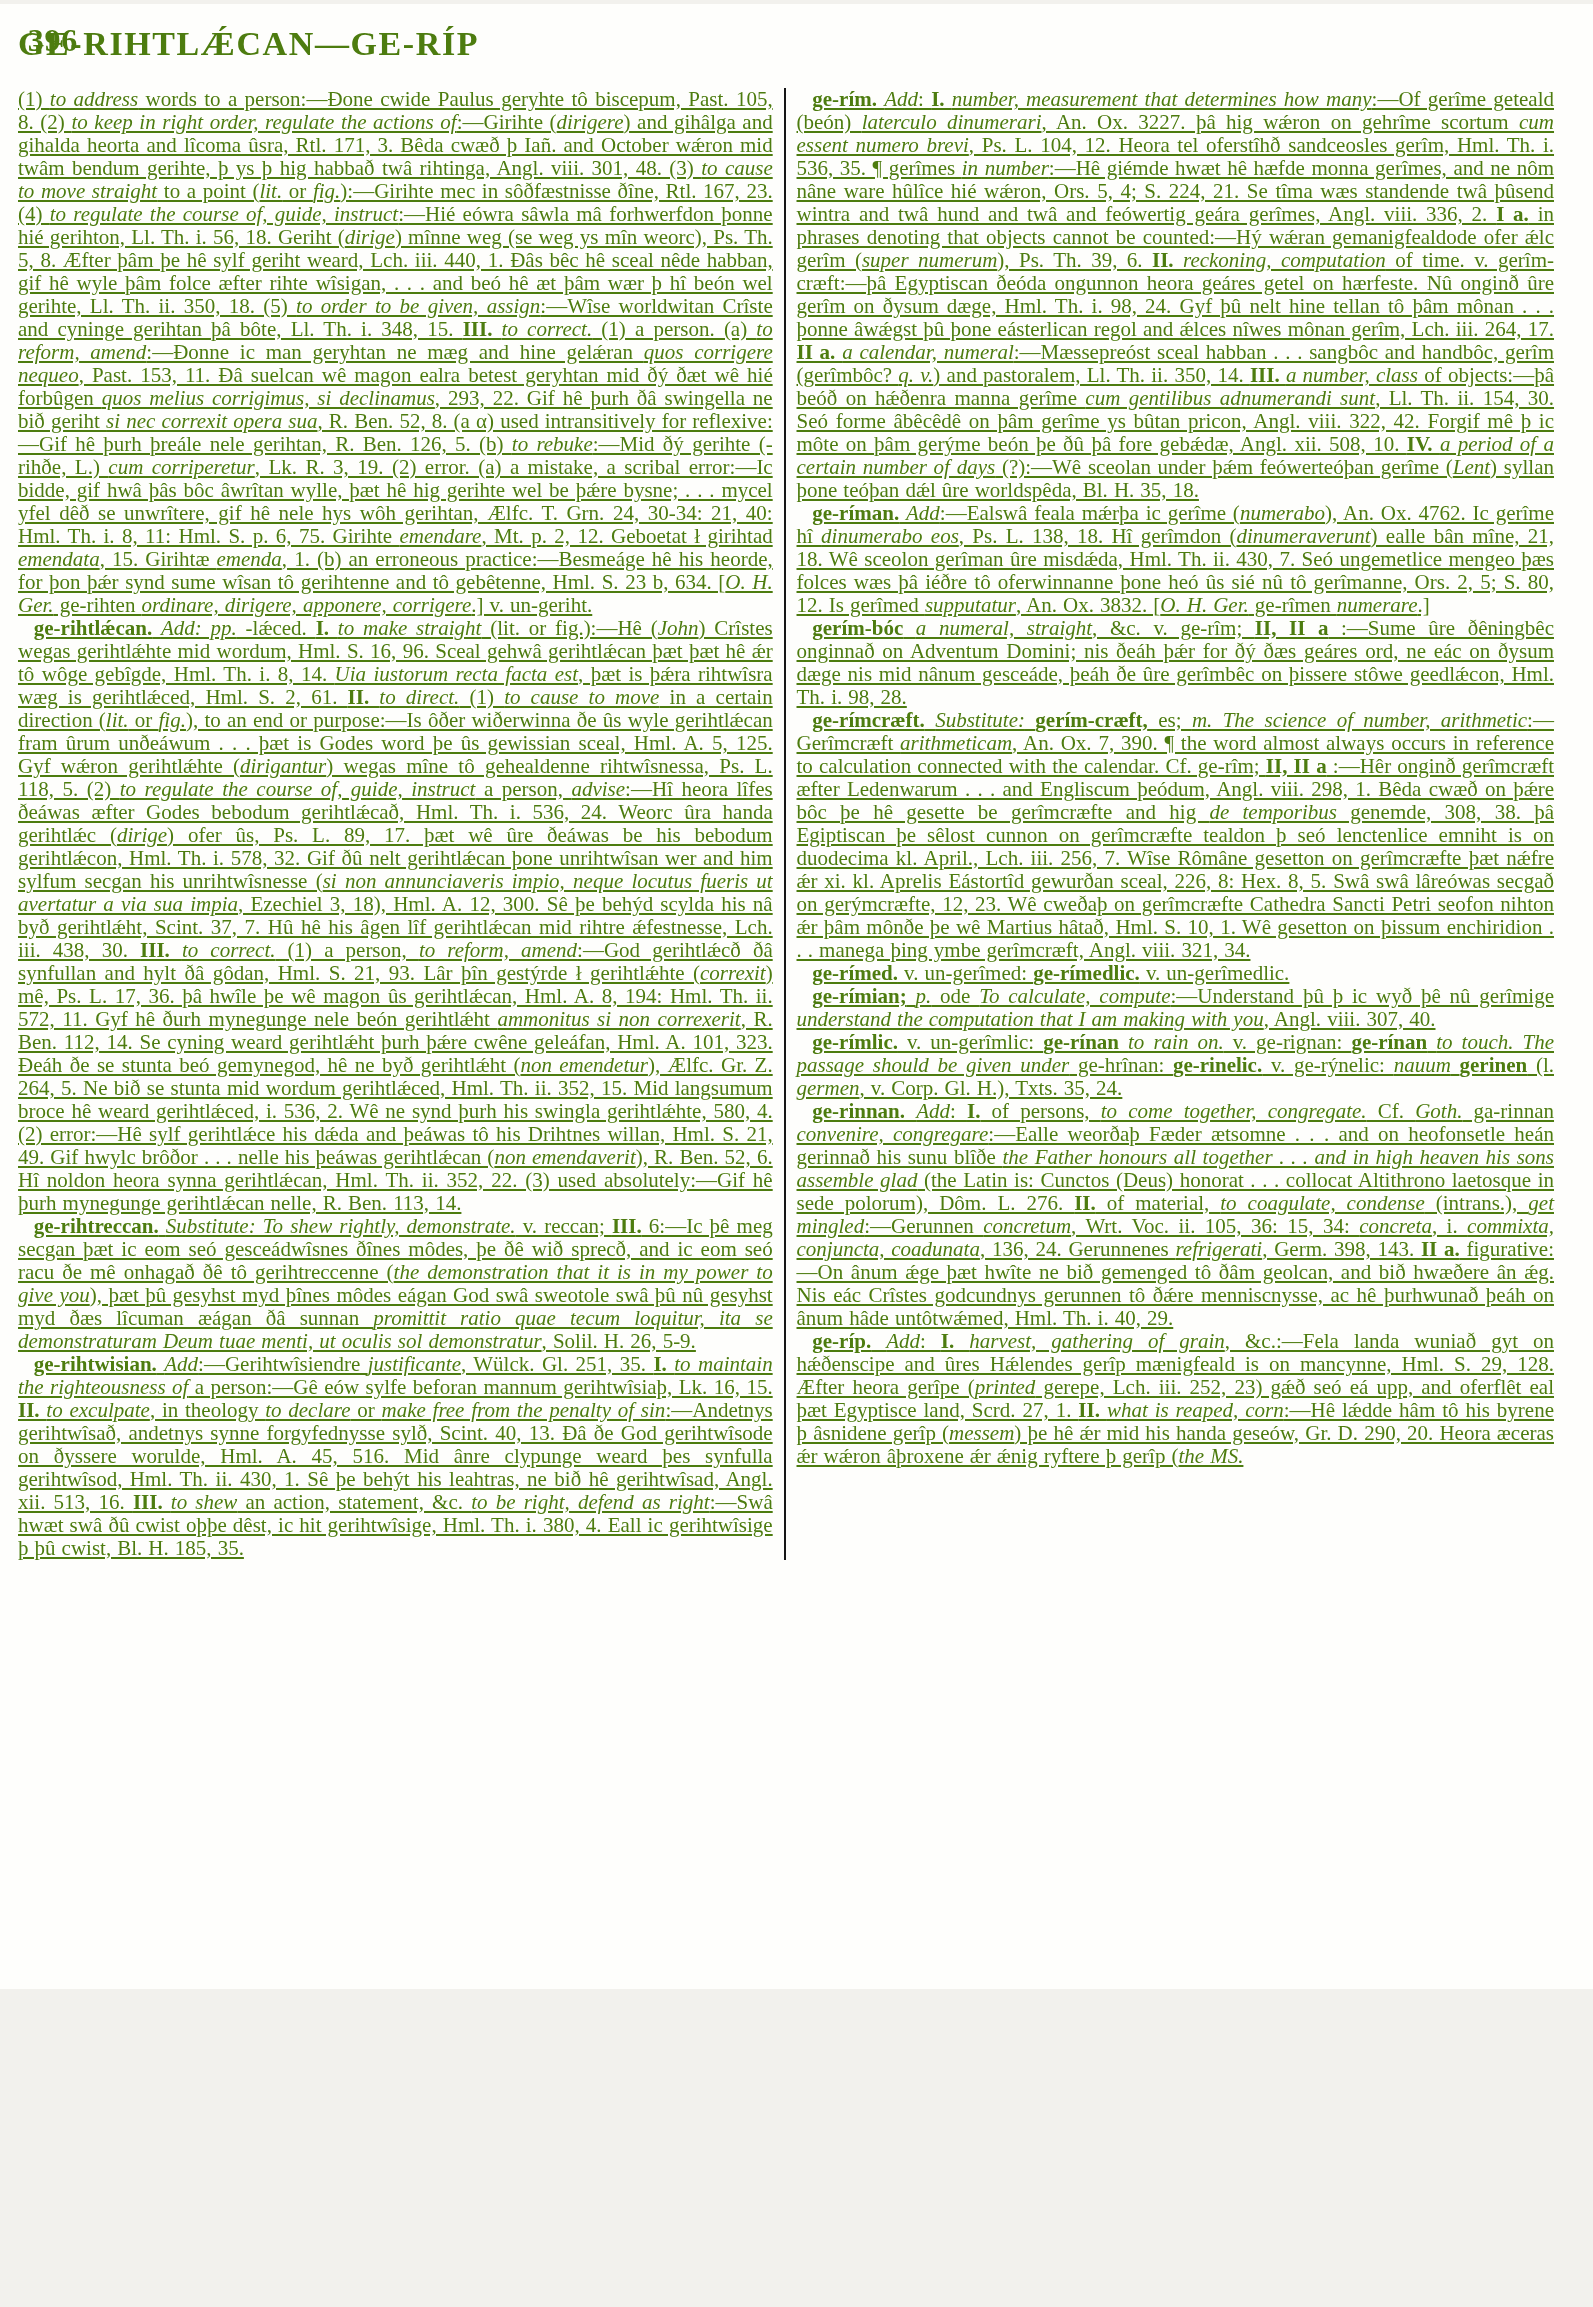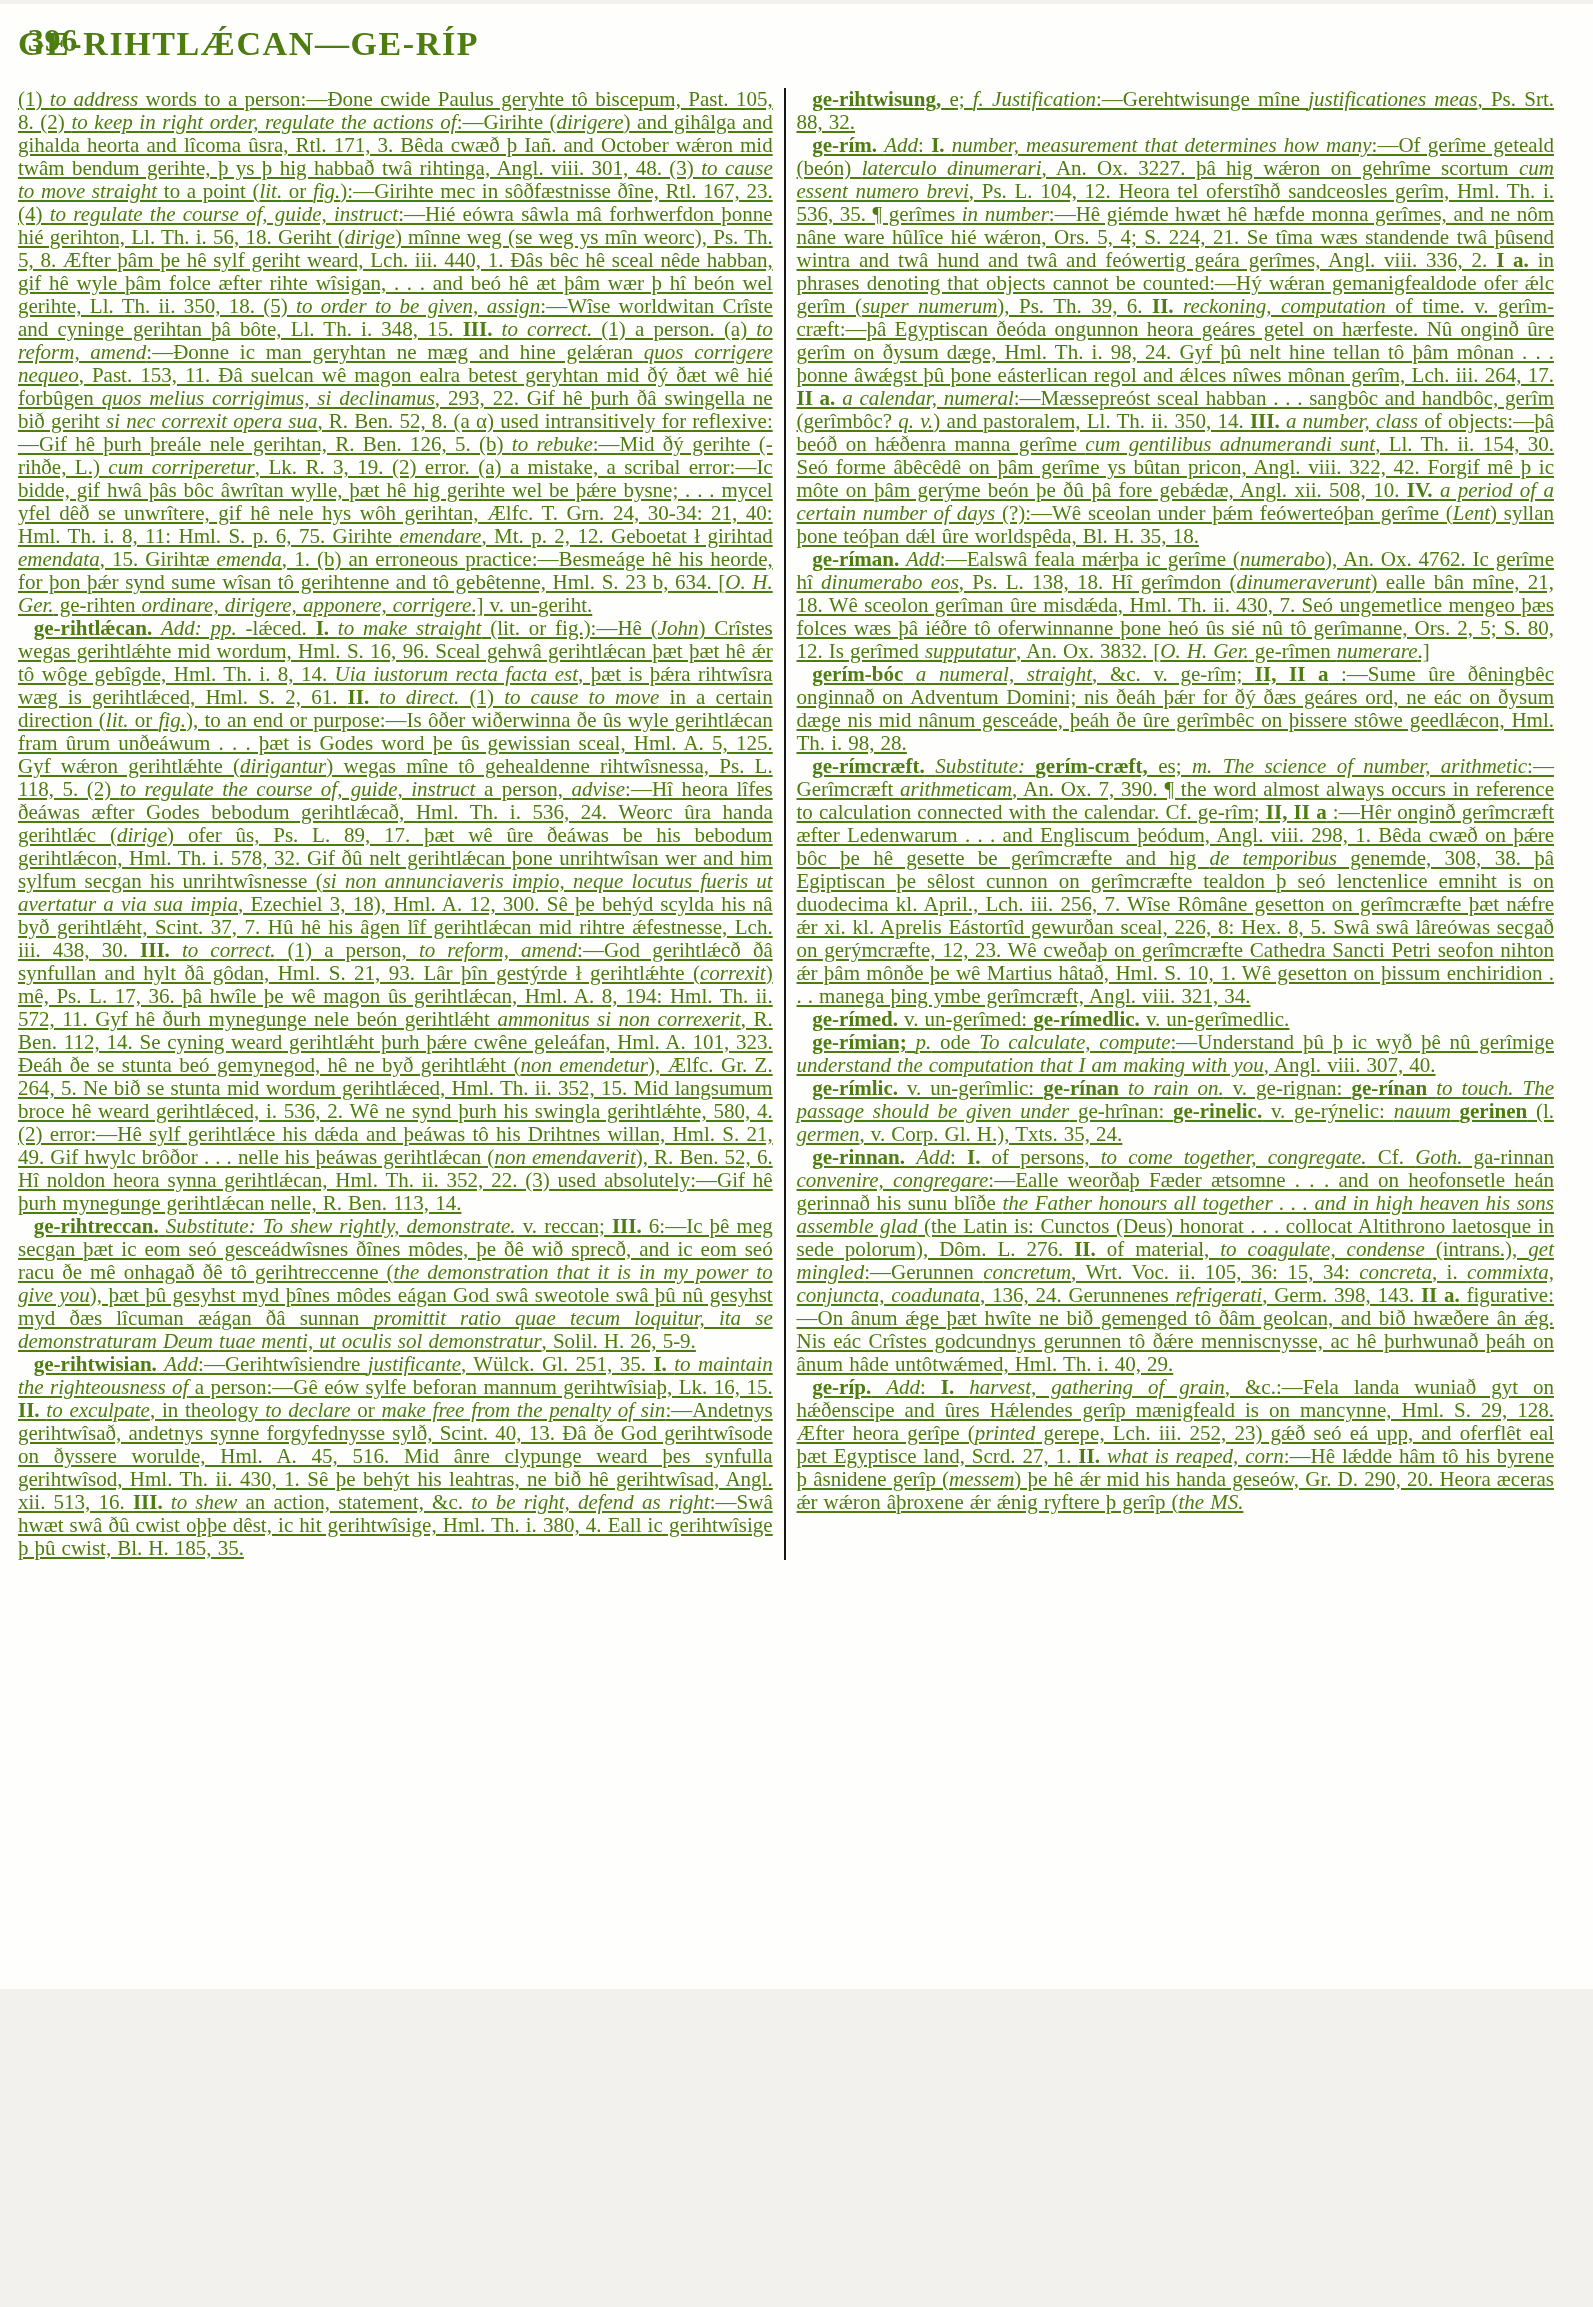--- a/index.html
+++ b/index.html
@@ -42,21 +42,20 @@
     <h1 class="running-head">GE-RIHTLǼCAN—GE-RÍP</h1>
   </div>
   <div class="columns">
     <div class="col left">
         <p class="entry no-indent"><span>(1) </span><span class="i">to address</span><span> words to a person:—Ðone cwide Paulus geryhte tô biscepum, Past. 105, 8. (2) </span><span class="i">to keep in right order, regulate the actions of</span><span>:—Girihte (</span><span class="i">dirigere</span><span>) and gihâlga and gihalda heorta and lîcoma ûsra, Rtl. 171, 3. Bêda cwæð þ Iañ. and October wǽron mid twâm bendum gerihte, þ ys þ hig habbað twâ rihtinga, Angl. viii. 301, 48. (3) </span><span class="i">to cause to move straight</span><span> to a point (</span><span class="i">lit.</span><span> or </span><span class="i">fig.</span><span>):—Girihte mec in sôðfæstnisse ðîne, Rtl. 167, 23. (4) </span><span class="i">to regulate the course of, guide, instruct</span><span>:—Hié eówra sâwla mâ forhwerfdon þonne hié gerihton, Ll. Th. i. 56, 18. Geriht (</span><span class="i">dirige</span><span>) mînne weg (se weg ys mîn weorc), Ps. Th. 5, 8. Æfter þâm þe hê sylf geriht weard, Lch. iii. 440, 1. Ðâs bêc hê sceal nêde habban, gif hê wyle þâm folce æfter rihte wîsigan, . . . and beó hê æt þâm wær þ hî beón wel gerihte, Ll. Th. ii. 350, 18. (5) </span><span class="i">to order to be given, assign</span><span>:—Wîse worldwitan Crîste and cyninge gerihtan þâ bôte, Ll. Th. i. 348, 15. </span><span class="b">III. </span><span class="i">to correct.</span><span> (1) a person. (a) </span><span class="i">to reform, amend</span><span>:—Ðonne ic man geryhtan ne mæg and hine gelǽran </span><span class="i">quos corrigere nequeo</span><span>, Past. 153, 11. Ðâ suelcan wê magon ealra betest geryhtan mid ðý ðæt wê hié forbûgen </span><span class="i">quos melius corrigimus, si declinamus</span><span>, 293, 22. Gif hê þurh ðâ swingella ne bið geriht </span><span class="i">si nec correxit opera sua</span><span>, R. Ben. 52, 8. (a α) used intransitively for reflexive:—Gif hê þurh þreále nele gerihtan, R. Ben. 126, 5. (b) </span><span class="i">to rebuke</span><span>:—Mid ðý gerihte (-rihðe, L.) </span><span class="i">cum corriperetur</span><span>, Lk. R. 3, 19. (2) error. (a) a mistake, a scribal error:—Ic bidde, gif hwâ þâs bôc âwrîtan wylle, þæt hê hig gerihte wel be þǽre bysne; . . . mycel yfel dêð se unwrîtere, gif hê nele hys wôh gerihtan, Ælfc. T. Grn. 24, 30-34: 21, 40: Hml. Th. i. 8, 11: Hml. S. p. 6, 75. Girihte </span><span class="i">emendare</span><span>, Mt. p. 2, 12. Geboetat ł girihtad </span><span class="i">emendata</span><span>, 15. Girihtæ </span><span class="i">emenda</span><span>, 1. (b) an erroneous practice:—Besmeáge hê his heorde, for þon þǽr synd sume wîsan tô gerihtenne and tô gebêtenne, Hml. S. 23 b, 634. [</span><span class="i">O. H. Ger.</span><span> ge-rihten </span><span class="i">ordinare, dirigere, apponere, corrigere</span><span>.] v. un-geriht.</span></p>
         <p class="entry"><span class="b">ge-rihtlǽcan.</span><span> </span><span class="i">Add: pp.</span><span> -lǽced. </span><span class="b">I. </span><span class="i">to make straight</span><span> (lit. or fig.):—Hê (</span><span class="i">John</span><span>) Crîstes wegas gerihtlǽhte mid wordum, Hml. S. 16, 96. Sceal gehwâ gerihtlǽcan þæt þæt hê ǽr tô wôge gebîgde, Hml. Th. i. 8, 14. </span><span class="i">Uia iustorum recta facta est</span><span>, þæt is þǽra rihtwîsra wæg is gerihtlǽced, Hml. S. 2, 61. </span><span class="b">II. </span><span class="i">to direct.</span><span> (1) </span><span class="i">to cause to move</span><span> in a certain direction (</span><span class="i">lit.</span><span> or </span><span class="i">fig.</span><span>), to an end or purpose:—Is ôðer wiðerwinna ðe ûs wyle gerihtlǽcan fram ûrum unðeáwum . . . þæt is Godes word þe ûs gewissian sceal, Hml. A. 5, 125. Gyf wǽron gerihtlǽhte (</span><span class="i">dirigantur</span><span>) wegas mîne tô gehealdenne rihtwîsnessa, Ps. L. 118, 5. (2) </span><span class="i">to regulate the course of, guide, instruct</span><span> a person, </span><span class="i">advise</span><span>:—Hî heora lîfes ðeáwas æfter Godes bebodum gerihtlǽcað, Hml. Th. i. 536, 24. Weorc ûra handa gerihtlǽc (</span><span class="i">dirige</span><span>) ofer ûs, Ps. L. 89, 17. þæt wê ûre ðeáwas be his bebodum gerihtlǽcon, Hml. Th. i. 578, 32. Gif ðû nelt gerihtlǽcan þone unrihtwîsan wer and him sylfum secgan his unrihtwîsnesse (</span><span class="i">si non annunciaveris impio, neque locutus fueris ut avertatur a via sua impia</span><span>, Ezechiel 3, 18), Hml. A. 12, 300. Sê þe behýd scylda his nâ byð gerihtlǽht, Scint. 37, 7. Hû hê his âgen lîf gerihtlǽcan mid rihtre ǽfestnesse, Lch. iii. 438, 30. </span><span class="b">III. </span><span class="i">to correct.</span><span> (1) a person, </span><span class="i">to reform, amend</span><span>:—God gerihtlǽcð ðâ synfullan and hylt ðâ gôdan, Hml. S. 21, 93. Lâr þîn gestýrde ł gerihtlǽhte (</span><span class="i">correxit</span><span>) mê, Ps. L. 17, 36. þâ hwîle þe wê magon ûs gerihtlǽcan, Hml. A. 8, 194: Hml. Th. ii. 572, 11. Gyf hê ðurh mynegunge nele beón gerihtlǽht </span><span class="i">ammonitus si non correxerit</span><span>, R. Ben. 112, 14. Se cyning weard gerihtlǽht þurh þǽre cwêne geleáfan, Hml. A. 101, 323. Ðeáh ðe se stunta beó gemynegod, hê ne byð gerihtlǽht (</span><span class="i">non emendetur</span><span>), Ælfc. Gr. Z. 264, 5. Ne bið se stunta mid wordum gerihtlǽced, Hml. Th. ii. 352, 15. Mid langsumum broce hê weard gerihtlǽced, i. 536, 2. Wê ne synd þurh his swingla gerihtlǽhte, 580, 4. (2) error:—Hê sylf gerihtlǽce his dǽda and þeáwas tô his Drihtnes willan, Hml. S. 21, 49. Gif hwylc brôðor . . . nelle his þeáwas gerihtlǽcan (</span><span class="i">non emendaverit</span><span>), R. Ben. 52, 6. Hî noldon heora synna gerihtlǽcan, Hml. Th. ii. 352, 22. (3) used absolutely:—Gif hê þurh mynegunge gerihtlǽcan nelle, R. Ben. 113, 14.</span></p>
         <p class="entry"><span class="b">ge-rihtreccan.</span><span> </span><span class="i">Substitute: To shew rightly, demonstrate.</span><span> v. reccan; </span><span class="b">III.</span><span> 6:—Ic þê meg secgan þæt ic eom seó gesceádwîsnes ðînes môdes, þe ðê wið sprecð, and ic eom seó racu ðe mê onhagað ðê tô gerihtreccenne (</span><span class="i">the demonstration that it is in my power to give you</span><span>), þæt þû gesyhst myd þînes môdes eágan God swâ sweotole swâ þû nû gesyhst myd ðæs lîcuman æágan ðâ sunnan </span><span class="i">promittit ratio quae tecum loquitur, ita se demonstraturam Deum tuae menti, ut oculis sol demonstratur</span><span>, Solil. H. 26, 5-9.</span></p>
         <p class="entry"><span class="b">ge-rihtwisian.</span><span> </span><span class="i">Add</span><span>:—Gerihtwîsiendre </span><span class="i">justificante</span><span>, Wülck. Gl. 251, 35. </span><span class="b">I. </span><span class="i">to maintain the righteousness of</span><span> a person:—Gê eów sylfe beforan mannum gerihtwîsiaþ, Lk. 16, 15. </span><span class="b">II. </span><span class="i">to exculpate</span><span>, in theology </span><span class="i">to declare</span><span> or </span><span class="i">make free from the penalty of sin</span><span>:—Andetnys gerihtwîsað, andetnys synne forgyfednysse sylð, Scint. 40, 13. Ðâ ðe God gerihtwîsode on ðyssere worulde, Hml. A. 45, 516. Mid ânre clypunge weard þes synfulla gerihtwîsod, Hml. Th. ii. 430, 1. Sê þe behýt his leahtras, ne bið hê gerihtwîsad, Angl. xii. 513, 16. </span><span class="b">III. </span><span class="i">to shew</span><span> an action, statement, &amp;c. </span><span class="i">to be right, defend as right</span><span>:—Swâ hwæt swâ ðû cwist oþþe dêst, ic hit gerihtwîsige, Hml. Th. i. 380, 4. Eall ic gerihtwîsige þ þû cwist, Bl. H. 185, 35.</span></p>
       </div>
     <div class="col right">
-        <p class="entry"><span class="b">ge-rihtwisung,</span><span> e; </span><span class="i">f. Justification</span><span>:—Gerehtwisunge mîne </span><span class="i">justificationes meas</span><span>, Ps. Srt. 88, 32.</span></p>
         <p class="entry"><span class="b">ge-rím.</span><span> </span><span class="i">Add</span><span>: </span><span class="b">I. </span><span class="i">number, measurement that determines how many</span><span>:—Of gerîme geteald (beón) </span><span class="i">laterculo dinumerari</span><span>, An. Ox. 3227. þâ hig wǽron on gehrîme scortum </span><span class="i">cum essent numero brevi</span><span>, Ps. L. 104, 12. Heora tel oferstîhð sandceosles gerîm, Hml. Th. i. 536, 35. ¶ gerîmes </span><span class="i">in number</span><span>:—Hê giémde hwæt hê hæfde monna gerîmes, and ne nôm nâne ware hûlîce hié wǽron, Ors. 5, 4; S. 224, 21. Se tîma wæs standende twâ þûsend wintra and twâ hund and twâ and feówertig geára gerîmes, Angl. viii. 336, 2. </span><span class="b">I a.</span><span> in phrases denoting that objects cannot be counted:—Hý wǽran gemanigfealdode ofer ǽlc gerîm (</span><span class="i">super numerum</span><span>), Ps. Th. 39, 6. </span><span class="b">II. </span><span class="i">reckoning, computation</span><span> of time. v. gerîm-cræft:—þâ Egyptiscan ðeóda ongunnon heora geáres getel on hærfeste. Nû onginð ûre gerîm on ðysum dæge, Hml. Th. i. 98, 24. Gyf þû nelt hine tellan tô þâm mônan . . . þonne âwǽgst þû þone eásterlican regol and ǽlces nîwes mônan gerîm, Lch. iii. 264, 17. </span><span class="b">II a. </span><span class="i">a calendar, numeral</span><span>:—Mæssepreóst sceal habban . . . sangbôc and handbôc, gerîm (gerîmbôc? </span><span class="i">q. v.</span><span>) and pastoralem, Ll. Th. ii. 350, 14. </span><span class="b">III. </span><span class="i">a number, class</span><span> of objects:—þâ beóð on hǽðenra manna gerîme </span><span class="i">cum gentilibus adnumerandi sunt</span><span>, Ll. Th. ii. 154, 30. Seó forme âbêcêdê on þâm gerîme ys bûtan pricon, Angl. viii. 322, 42. Forgif mê þ ic môte on þâm gerýme beón þe ðû þâ fore gebǽdæ, Angl. xii. 508, 10. </span><span class="b">IV. </span><span class="i">a period of a certain number of days</span><span> (?):—Wê sceolan under þǽm feówerteóþan gerîme (</span><span class="i">Lent</span><span>) syllan þone teóþan dǽl ûre worldspêda, Bl. H. 35, 18.</span></p>
         <p class="entry"><span class="b">ge-ríman.</span><span> </span><span class="i">Add</span><span>:—Ealswâ feala mǽrþa ic gerîme (</span><span class="i">numerabo</span><span>), An. Ox. 4762. Ic gerîme hî </span><span class="i">dinumerabo eos</span><span>, Ps. L. 138, 18. Hî gerîmdon (</span><span class="i">dinumeraverunt</span><span>) ealle bân mîne, 21, 18. Wê sceolon gerîman ûre misdǽda, Hml. Th. ii. 430, 7. Seó ungemetlice mengeo þæs folces wæs þâ iéðre tô oferwinnanne þone heó ûs sié nû tô gerîmanne, Ors. 2, 5; S. 80, 12. Is gerîmed </span><span class="i">supputatur</span><span>, An. Ox. 3832. [</span><span class="i">O. H. Ger.</span><span> ge-rîmen </span><span class="i">numerare</span><span>.]</span></p>
         <p class="entry"><span class="b">gerím-bóc</span><span> </span><span class="i">a numeral, straight</span><span>, &amp;c. v. ge-rîm; </span><span class="b">II, II a</span><span> :—Sume ûre ðêningbêc onginnað on Adventum Domini; nis ðeáh þǽr for ðý ðæs geáres ord, ne eác on ðysum dæge nis mid nânum gesceáde, þeáh ðe ûre gerîmbêc on þissere stôwe geedlǽcon, Hml. Th. i. 98, 28.</span></p>
         <p class="entry"><span class="b">ge-rímcræft.</span><span> </span><span class="i">Substitute:</span><span> </span><span class="b">gerím-cræft,</span><span> es; </span><span class="i">m. The science of number, arithmetic</span><span>:—Gerîmcræft </span><span class="i">arithmeticam</span><span>, An. Ox. 7, 390. ¶ the word almost always occurs in reference to calculation connected with the calendar. Cf. ge-rîm; </span><span class="b">II, II a</span><span> :—Hêr onginð gerîmcræft æfter Ledenwarum . . . and Engliscum þeódum, Angl. viii. 298, 1. Bêda cwæð on þǽre bôc þe hê gesette be gerîmcræfte and hig </span><span class="i">de temporibus</span><span> genemde, 308, 38. þâ Egiptiscan þe sêlost cunnon on gerîmcræfte tealdon þ seó lenctenlice emniht is on duodecima kl. April., Lch. iii. 256, 7. Wîse Rômâne gesetton on gerîmcræfte þæt nǽfre ǽr xi. kl. Aprelis Eástortîd gewurðan sceal, 226, 8: Hex. 8, 5. Swâ swâ lâreówas secgað on gerýmcræfte, 12, 23. Wê cweðaþ on gerîmcræfte Cathedra Sancti Petri seofon nihton ǽr þâm mônðe þe wê Martius hâtað, Hml. S. 10, 1. Wê gesetton on þissum enchiridion . . . manega þing ymbe gerîmcræft, Angl. viii. 321, 34.</span></p>
         <p class="entry"><span class="b">ge-rímed.</span><span> v. un-gerîmed: </span><span class="b">ge-rímedlic.</span><span> v. un-gerîmedlic.</span></p>
         <p class="entry"><span class="b">ge-rímian;</span><span> </span><span class="i">p.</span><span> ode </span><span class="i">To calculate, compute</span><span>:—Understand þû þ ic wyð þê nû gerîmige </span><span class="i">understand the computation that I am making with you</span><span>, Angl. viii. 307, 40.</span></p>
         <p class="entry"><span class="b">ge-rímlic.</span><span> v. un-gerîmlic: </span><span class="b">ge-rínan</span><span> </span><span class="i">to rain on.</span><span> v. ge-rignan: </span><span class="b">ge-rínan</span><span> </span><span class="i">to touch. The passage should be given under</span><span> ge-hrînan: </span><span class="b">ge-rinelic.</span><span> v. ge-rýnelic: </span><span class="i">nauum</span><span> </span><span class="b">gerinen</span><span> (l. </span><span class="i">germen</span><span>, v. Corp. Gl. H.), Txts. 35, 24.</span></p>
         <p class="entry"><span class="b">ge-rinnan.</span><span> </span><span class="i">Add</span><span>: </span><span class="b">I.</span><span> of persons, </span><span class="i">to come together, congregate.</span><span> Cf. </span><span class="i">Goth.</span><span> ga-rinnan </span><span class="i">convenire, congregare</span><span>:—Ealle weorðaþ Fæder ætsomne . . . and on heofonsetle heán gerinnað his sunu blîðe </span><span class="i">the Father honours all together . . . and in high heaven his sons assemble glad</span><span> (the Latin is: Cunctos (Deus) honorat . . . collocat Altithrono laetosque in sede polorum), Dôm. L. 276. </span><span class="b">II.</span><span> of material, </span><span class="i">to coagulate, condense</span><span> (intrans.), </span><span class="i">get mingled</span><span>:—Gerunnen </span><span class="i">concretum</span><span>, Wrt. Voc. ii. 105, 36: 15, 34: </span><span class="i">concreta</span><span>, i. </span><span class="i">commixta, conjuncta, coadunata</span><span>, 136, 24. Gerunnenes </span><span class="i">refrigerati</span><span>, Germ. 398, 143. </span><span class="b">II a.</span><span> figurative:—On ânum ǽge þæt hwîte ne bið gemenged tô ðâm geolcan, and bið hwæðere ân ǽg. Nis eác Crîstes godcundnys gerunnen tô ðǽre menniscnysse, ac hê þurhwunað þeáh on ânum hâde untôtwǽmed, Hml. Th. i. 40, 29.</span></p>
         <p class="entry"><span class="b">ge-ríp.</span><span> </span><span class="i">Add</span><span>: </span><span class="b">I. </span><span class="i">harvest, gathering of grain</span><span>, &amp;c.:—Fela landa wuniað gyt on hǽðenscipe and ûres Hǽlendes gerîp mænigfeald is on mancynne, Hml. S. 29, 128. Æfter heora gerîpe (</span><span class="i">printed</span><span> gerepe, Lch. iii. 252, 23) gǽð seó eá upp, and oferflêt eal þæt Egyptisce land, Scrd. 27, 1. </span><span class="b">II. </span><span class="i">what is reaped, corn</span><span>:—Hê lǽdde hâm tô his byrene þ âsnidene gerîp (</span><span class="i">messem</span><span>) þe hê ǽr mid his handa geseów, Gr. D. 290, 20. Heora æceras ǽr wǽron âþroxene ǽr ǽnig ryftere þ gerîp (</span><span class="i">the MS.</span></p>
       </div>

